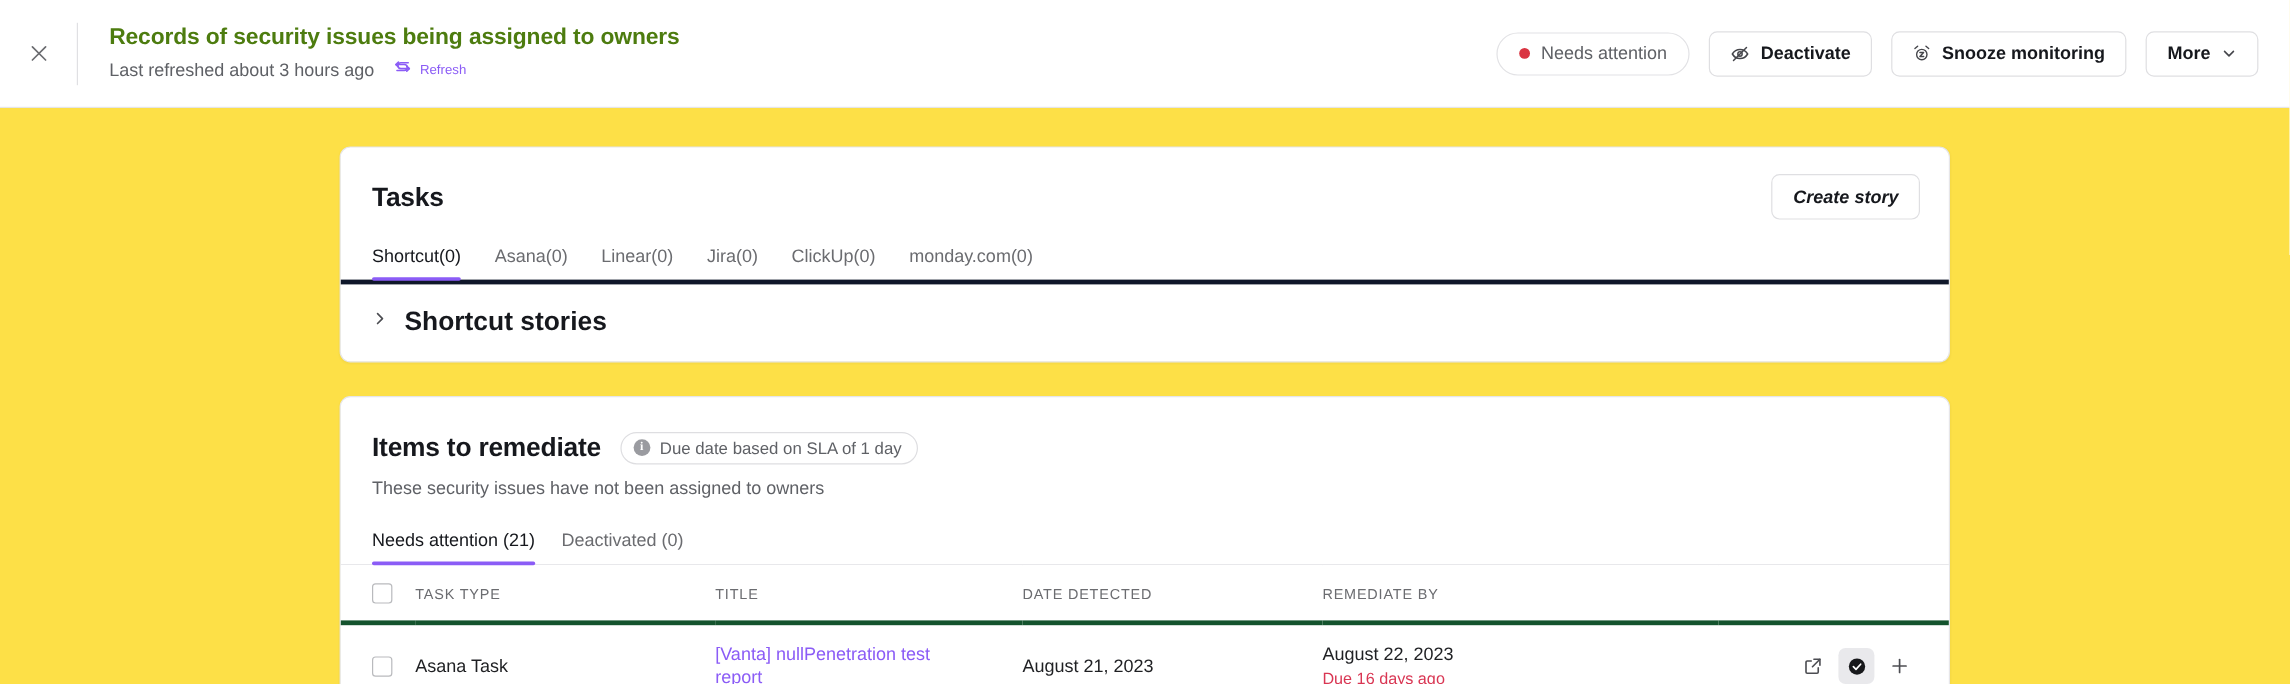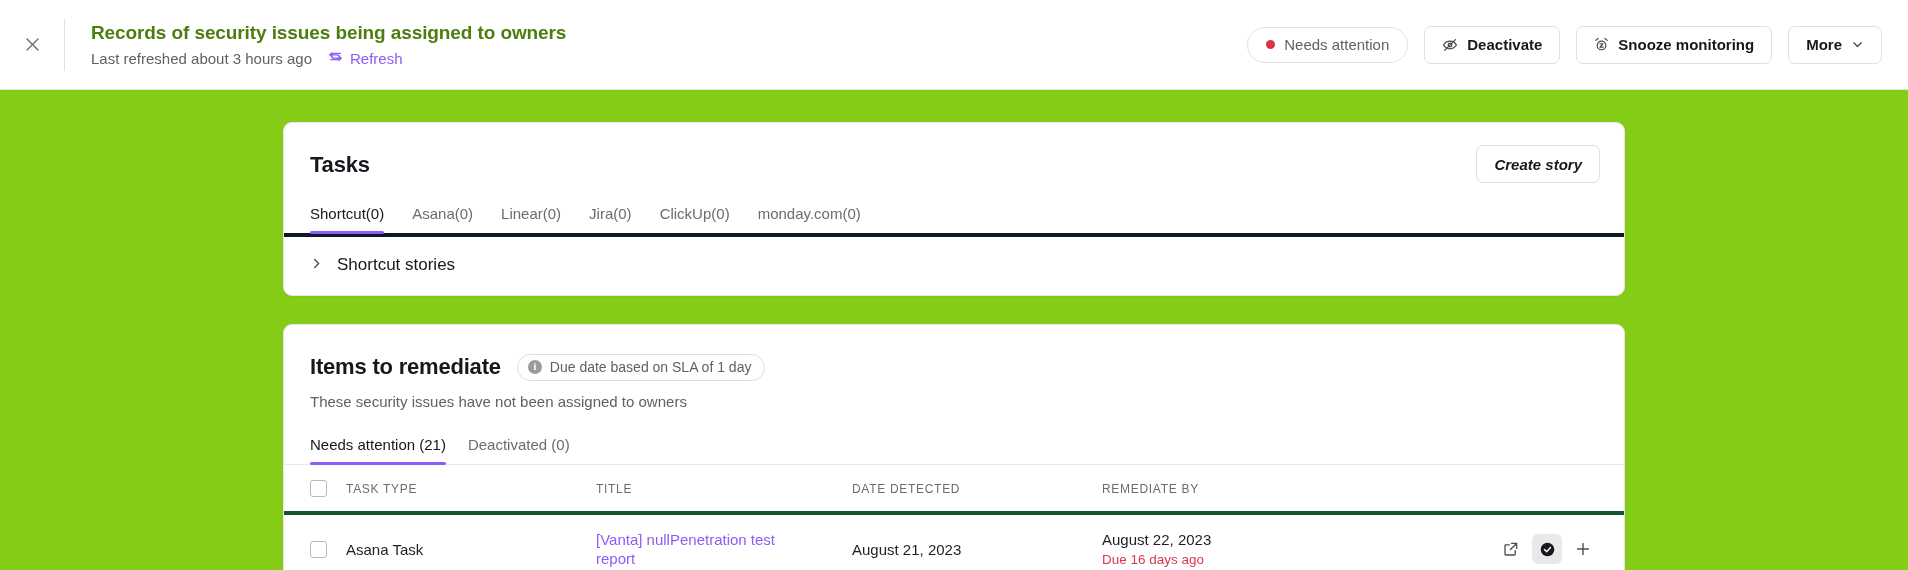--- a/index.html
+++ b/index.html
@@ -65,21 +65,21 @@
     color: #5f6166;
     line-height: 20px;
   }
 
   .refresh-link {
     display: inline-flex;
     align-items: center;
     gap: 7px;
     color: #8b5cf6;
     cursor: pointer;
-    font-size: 15px;
+    font-size: 11px;
   }
   .refresh-link .lbl { color: #8b5cf6; }
 
   .header-actions {
     position: absolute;
     right: 26px;
     top: 50%;
     transform: translateY(-50%);
     display: flex;
     align-items: center;
@@ -119,21 +119,21 @@
     font-weight: 700;
     color: #16181d;
     cursor: pointer;
     white-space: nowrap;
     font-family: "Liberation Sans", sans-serif;
   }
   .btn svg { display: block; }
 
   
   .body-area {
-    background: #84cc16;
+    background: #fde047;
     padding: 32px 0 0 0;
     height: 480px;
     overflow: hidden;
   }
 
   .card {
     position: relative;
     width: 1342px;
     margin: 0 auto 28px auto;
     background: #ffffff;
@@ -193,22 +193,22 @@
   }
 
   .accordion-row {
     display: flex;
     align-items: center;
     gap: 14px;
     padding: 18px 26px 20px 26px;
     cursor: pointer;
   }
   .accordion-label {
-    font-size: 17px;
-    font-weight: 400;
+    font-size: 22px;
+    font-weight: 700;
     color: #16181d;
   }
   .chev { color: #4c4d52; display: block; }
 
   
   .title-row {
     display: flex;
     align-items: center;
     gap: 16px;
   }

